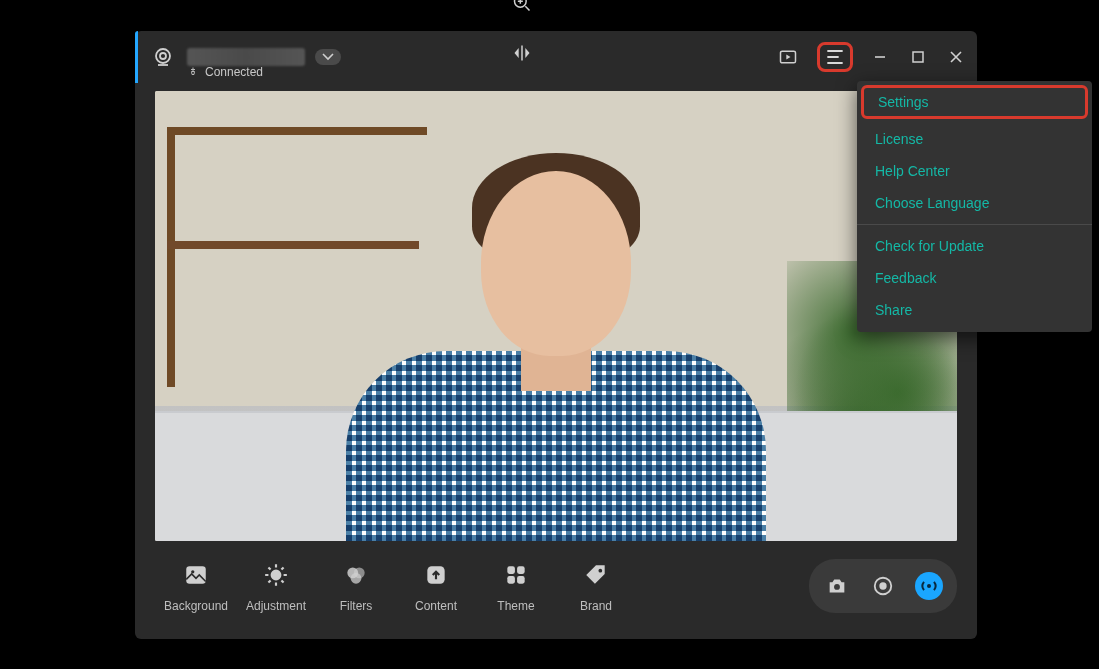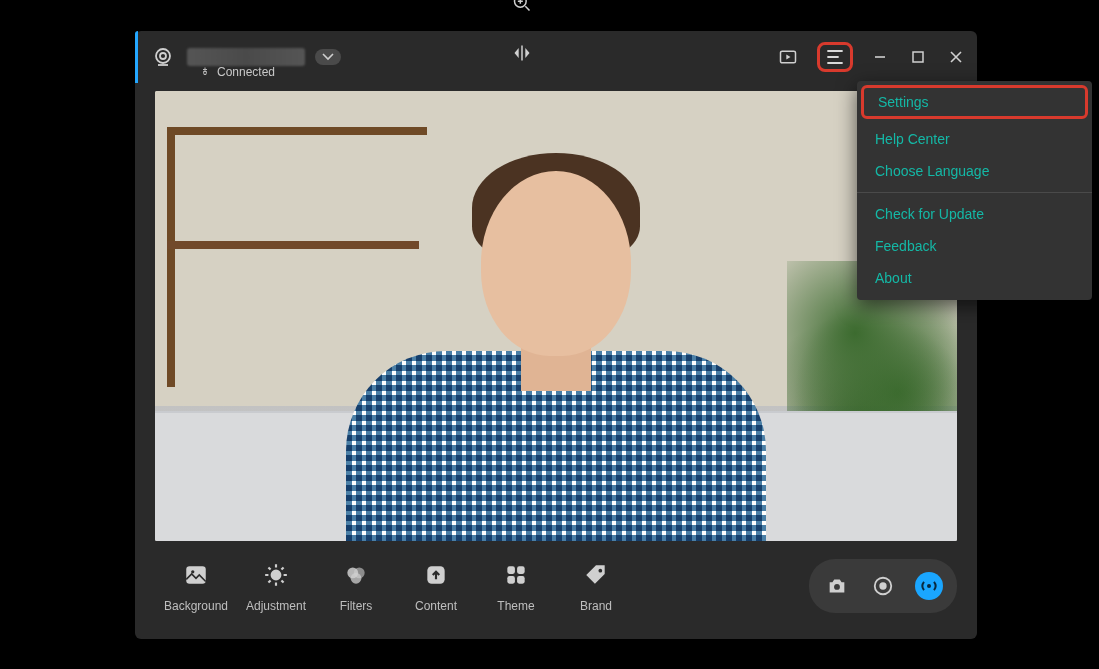--- a/index.html
+++ b/index.html
@@ -52,21 +52,21 @@
     filter: blur(1px);
   }
   .device-caret {
     width: 26px; height: 16px;
     background: #4a4a4a;
     border-radius: 10px;
     display:flex;align-items:center;justify-content:center;
   }
   .status-row {
     position:absolute;
-    left:64px; top:34px;
+    left:52px; top:34px;
     display:flex; align-items:center; gap:6px;
     font-size:12px; color:#c8c8c8;
   }
   .titlebar-center {
     margin-left: auto;
     margin-right: auto;
     display: flex;
     align-items: center;
     gap: 24px;
     transform: translateX(-36px);
@@ -379,28 +379,31 @@
       </span>
     </div>
   </div>
 </div>
 
 <div class="dropdown-menu">
   <div class="settings-box">
     <span>Settings</span>
   </div>
   <div class="menu-item">
+    <span>License</span>
+  </div>
+  <div class="menu-item">
     <span>Help Center</span>
   </div>
   <div class="menu-item">
     <span>Choose Language</span>
   </div>
   <div class="menu-divider"></div>
   <div class="menu-item">
     <span>Check for Update</span>
   </div>
   <div class="menu-item">
     <span>Feedback</span>
   </div>
   <div class="menu-item">
-    <span>About</span>
+    <span>Share</span>
   </div>
 </div>
 
 </body></html>

